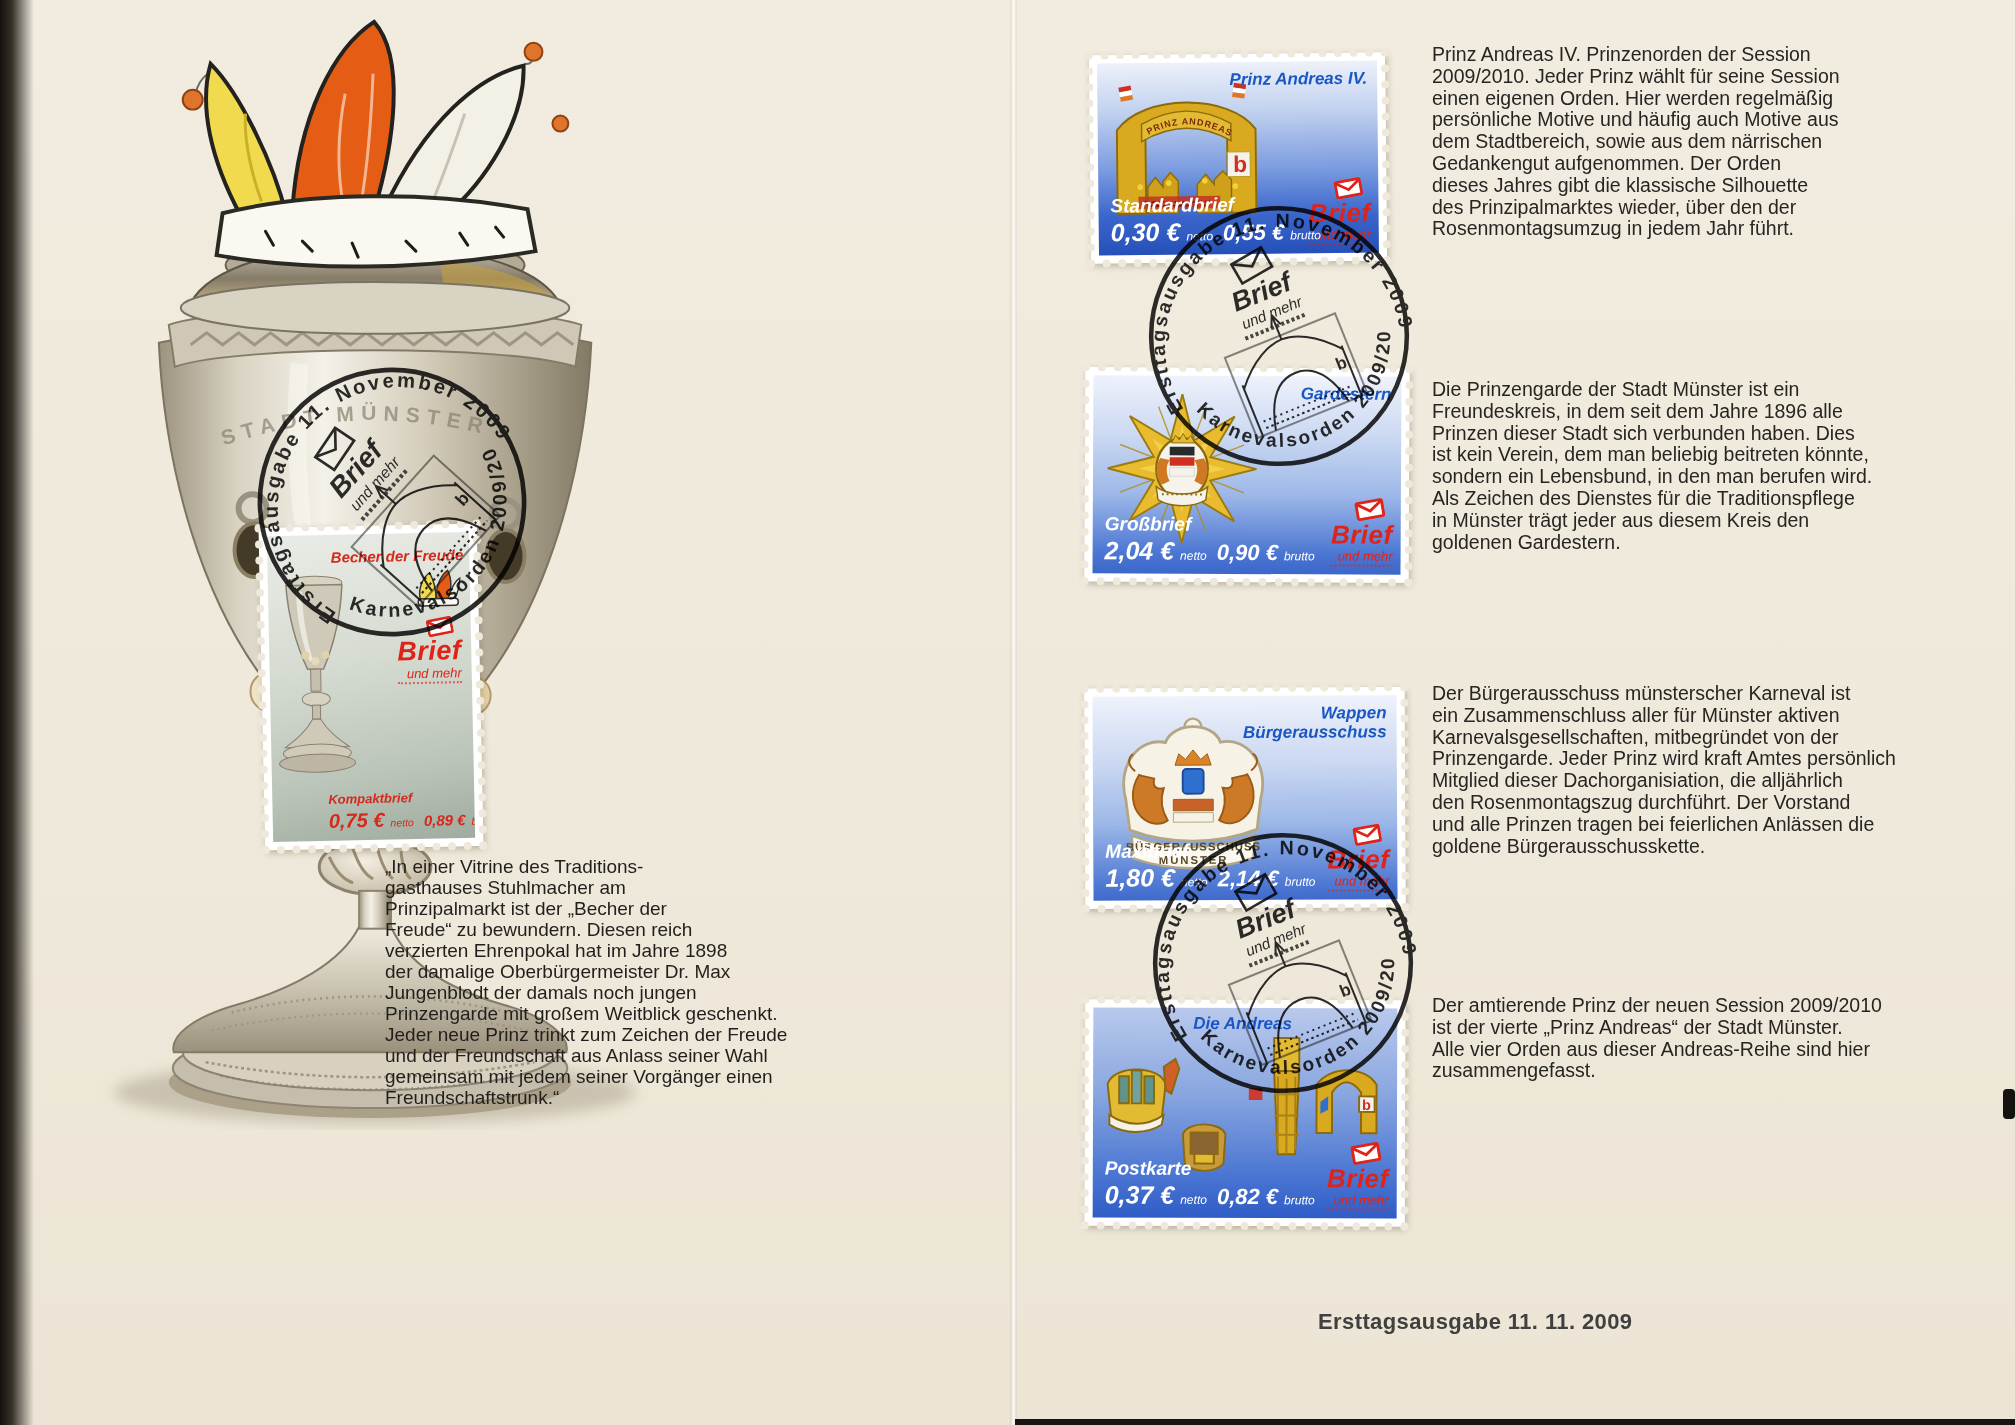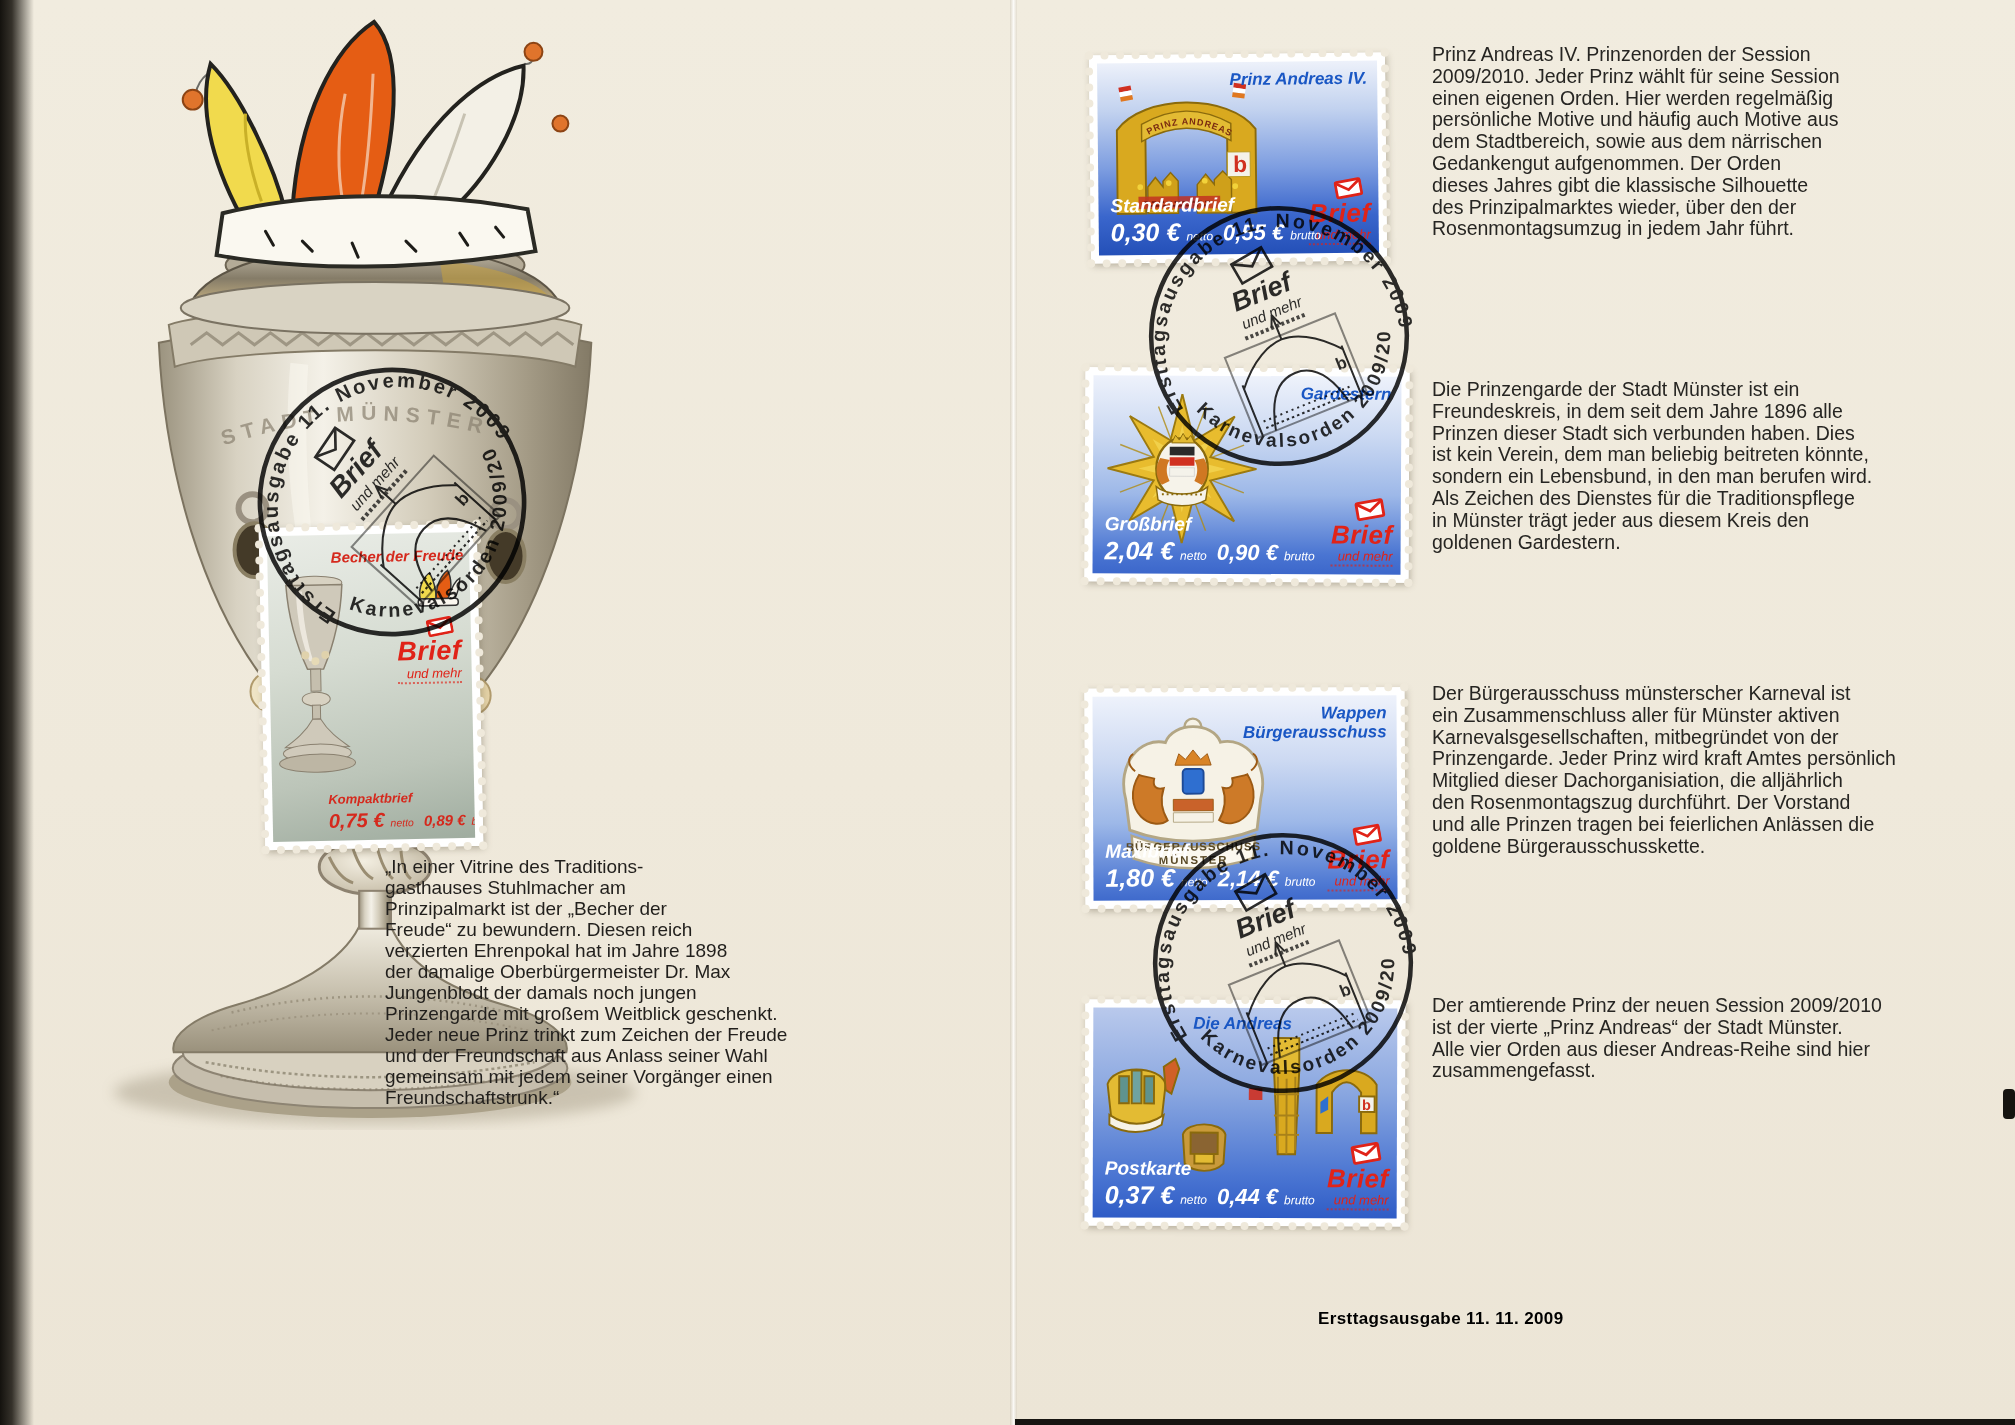--- a/index.html
+++ b/index.html
@@ -12,21 +12,21 @@
      background:linear-gradient(90deg,#14120e 0%,#35312a 35%,rgba(240,235,222,0) 100%);}
   .scan-bottom{left:1015px;top:1419px;width:1000px;height:6px;background:#171511;}
   .scan-speck{left:2003px;top:1089px;width:12px;height:30px;background:#15130f;border-radius:4px;}
   .fold{left:1010px;top:0;width:7px;height:100%;
      background:linear-gradient(90deg,rgba(125,113,90,.16),rgba(255,255,255,.75) 50%,rgba(125,113,90,.12));}
 
   
   .para{left:1432px;width:600px;font-size:19.5px;line-height:21.8px;color:#262522;white-space:pre-line;}
   .quote{left:385px;top:856px;width:462px;font-size:19px;line-height:21px;
          color:#211f1c;white-space:pre-line;}
-  .footer{left:1318px;top:1309px;font-size:17px;font-weight:bold;letter-spacing:.4px;color:#000000;}
+  .footer{left:1318px;top:1309px;font-size:22px;font-weight:bold;letter-spacing:.4px;color:#404040;}
 
   
   .stamp{position:absolute;border:8px solid #fff;box-shadow:1.5px 2.5px 7px rgba(96,86,62,.4);background:#fff;}
   .stamp::after{content:"";position:absolute;inset:-12px;border:8px dotted #efe9db;pointer-events:none;}
   .stamp-inner{position:absolute;inset:0;overflow:hidden;}
   .grad1{background:linear-gradient(180deg,#edf1fa 0%,#c2d2ef 25%,#7d9de0 55%,#3a66cc 80%,#2450b8 100%);}
   .grad2{background:linear-gradient(180deg,#eef2fb 0%,#cbd9f2 30%,#9db8e8 60%,#4a75d2 90%,#3c67cb 100%);}
   .grad3{background:linear-gradient(180deg,#eef2fb 0%,#ccd9f2 32%,#9db8e8 62%,#4f79d3 92%,#3f6acc 100%);}
   .grad4{background:linear-gradient(180deg,#b9c9ec 0%,#8aa7e0 40%,#4a75d2 80%,#2f5cc6 100%);}
   .gradcup{background:linear-gradient(170deg,#e9ece6 0%,#d6dcd2 40%,#bcc5b9 75%,#9fac9f 100%);}
@@ -385,21 +385,21 @@
     <div class="brieflogo">
       <svg width="30" height="21" viewBox="0 0 30 22">
         <rect x="1.5" y="3" width="27" height="17" rx="1.5" fill="#fff" stroke="#e02318" stroke-width="3"></rect>
         <path d="M2,4 L15,13 L28,4" stroke="#e02318" stroke-width="3" fill="none"></path>
       </svg>
       <span class="b">Brief</span>
       <span class="m">und mehr</span>
     </div>
     <div class="st-product">Postkarte</div>
     <div class="st-price">
-      <span class="v1">0,37 €</span><span class="lbl">netto</span><span class="v2">0,44 €</span><span class="lbl">brutto</span>
+      <span class="v1">0,37 €</span><span class="lbl">netto</span><span class="v2">0,82 €</span><span class="lbl">brutto</span>
     </div>
   </div>
 </div>
 
 <svg class="postmark" width="312" height="312" viewBox="0 0 300 300" style="left:236px;top:346px;transform:rotate(-48deg);">
   <defs>
     <path id="pm0top" d="M 36,186 A 117,117 0 1 1 264,186" fill="none"></path>
     <path id="pm0bot" d="M 44,182 A 111,111 0 0 0 256,182" fill="none"></path>
   </defs>
   <circle cx="150" cy="150" r="127" fill="none" stroke="#1b1b1b" stroke-width="4.5"></circle>

